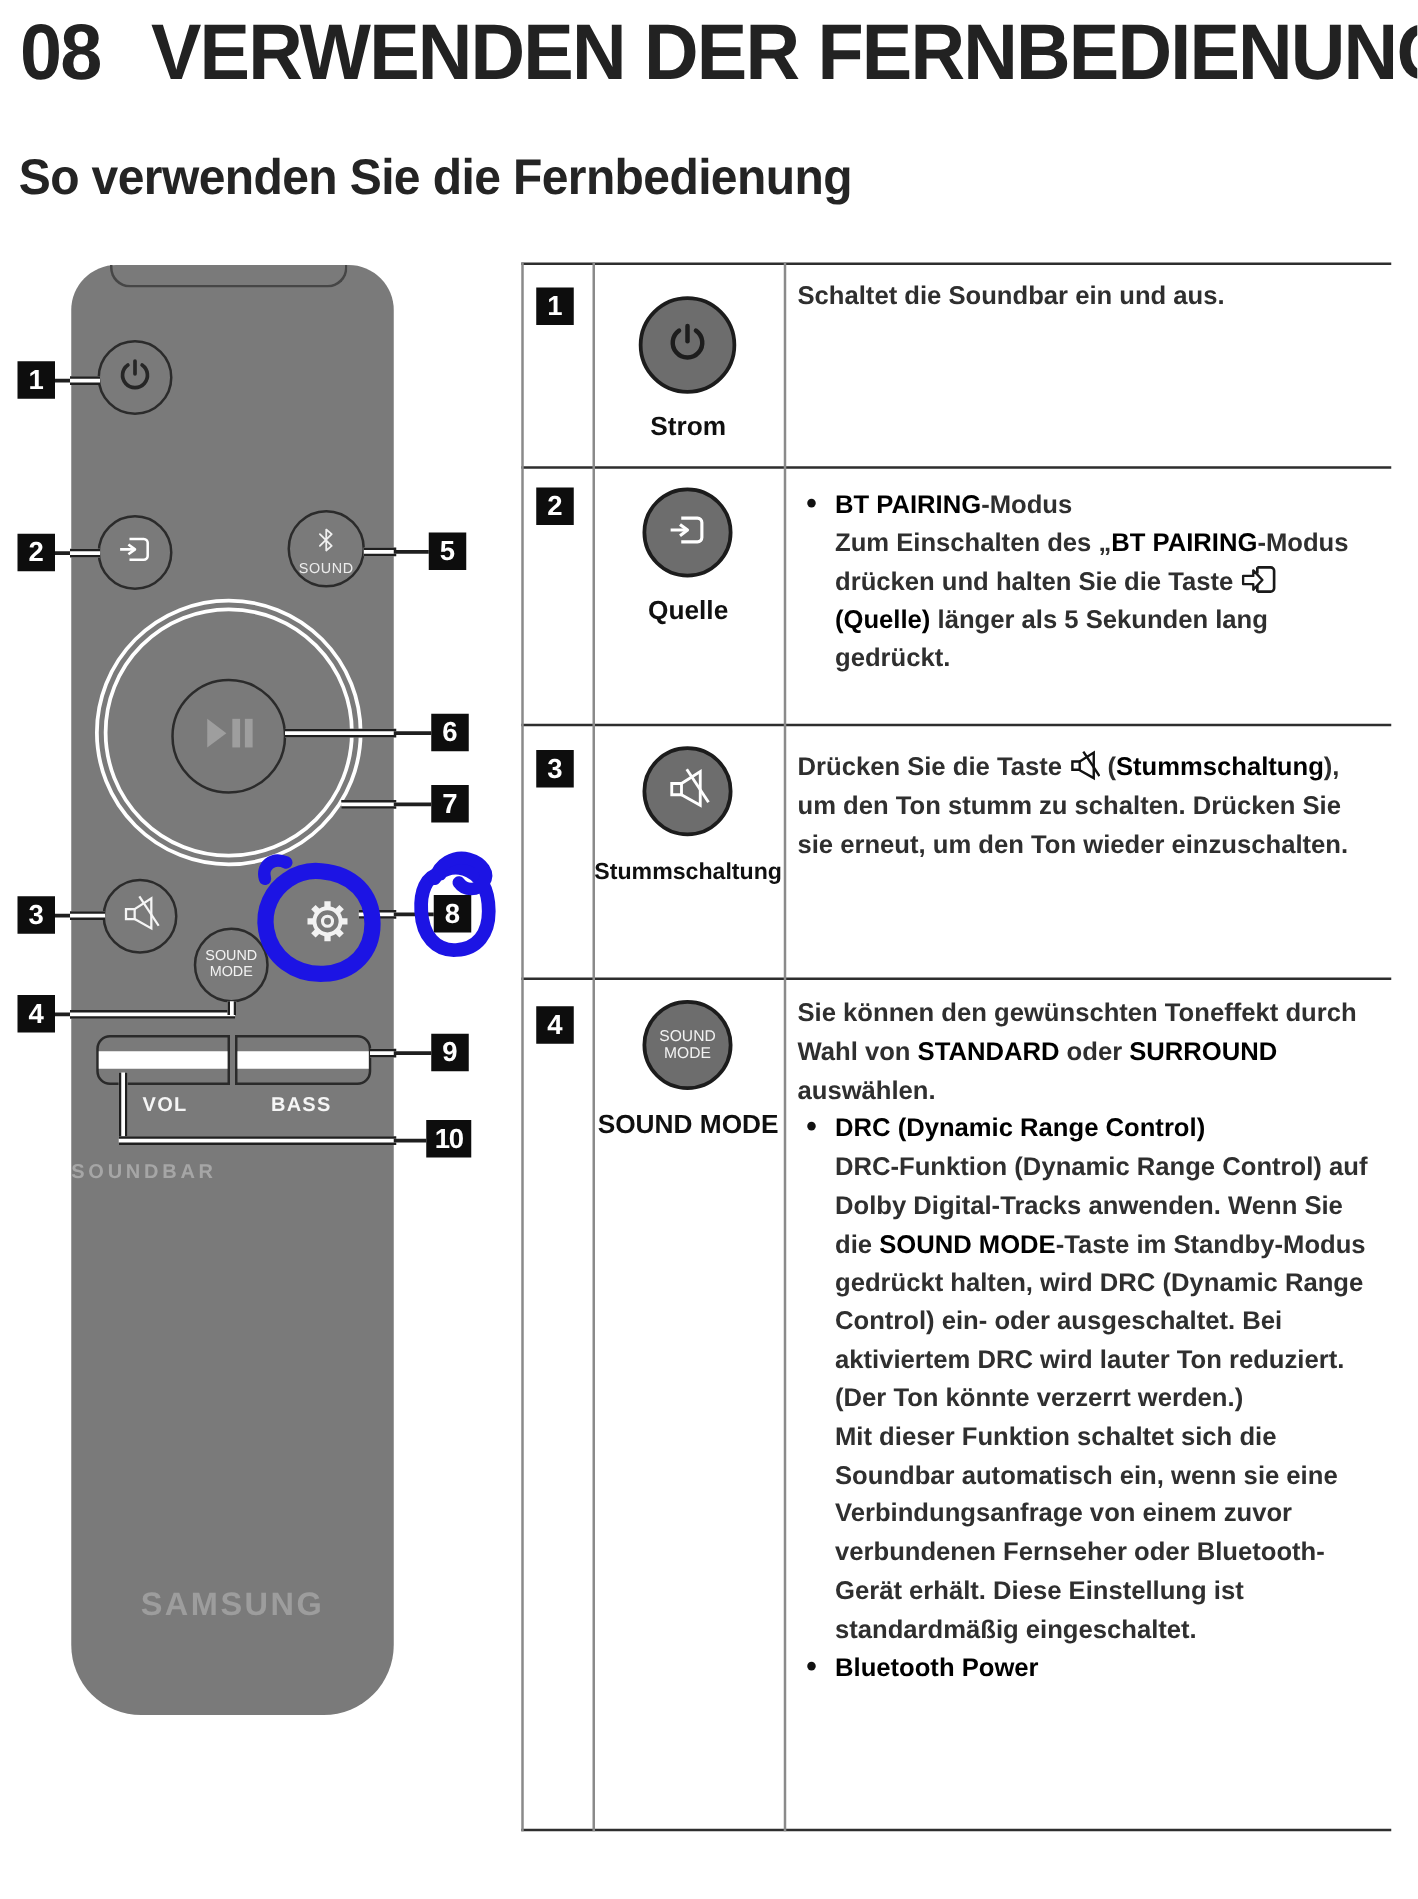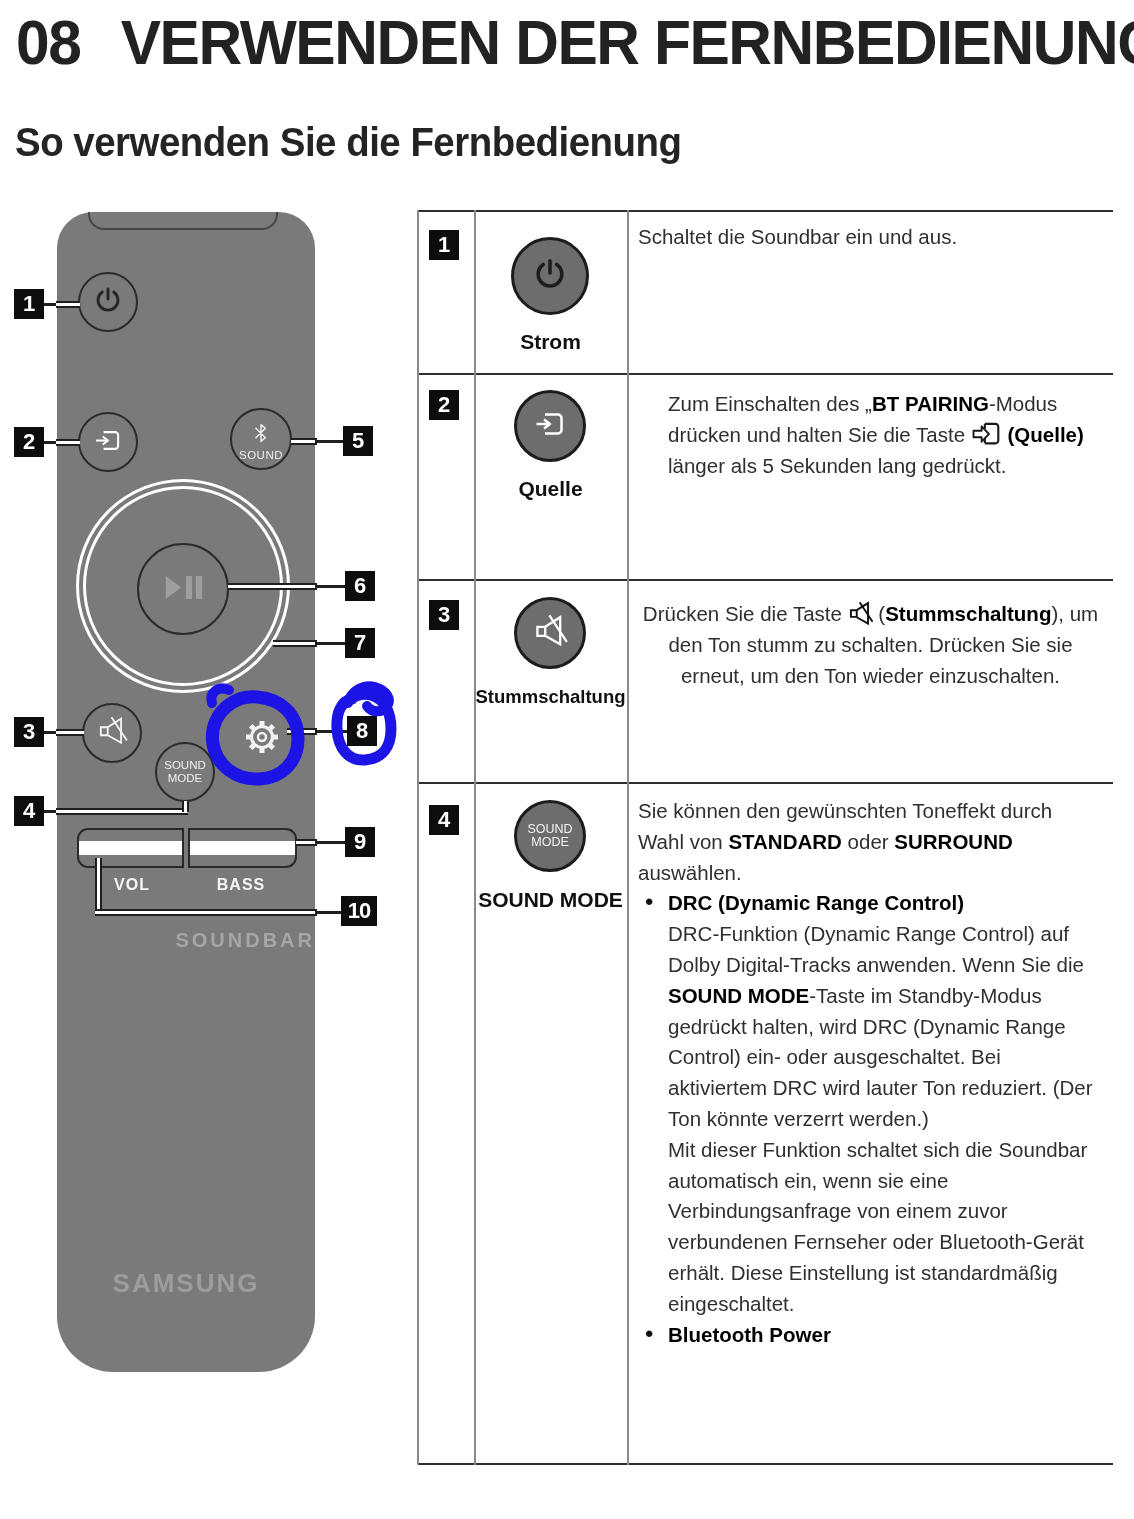--- a/index.html
+++ b/index.html
@@ -23,21 +23,21 @@
           justify-content:center; }
   .pair-label { font-size:11.5px; color:#ececec; letter-spacing:.5px; line-height:11px; }
   .sm-line { font-size:11.5px; line-height:13px; color:#f2f2f2; text-align:center; }
   .wheel { left:76px; top:479px; width:214px; height:214px; border:3px solid #fff; border-radius:50%; }
   .wheel-inner { position:absolute; left:4px; top:4px; right:4px; bottom:4px;
                  border:3px solid #fff; border-radius:50%; }
   .rocker { top:828px; height:40px; border:2.5px solid #2a2a2a; background:#7a7a7a; }
   .rocker .band { position:absolute; left:0; right:0; top:11px; height:14px; background:#fff; }
   .rlabel { top:876px; width:80px; text-align:center; font-size:16px; font-weight:bold;
             color:#f5f5f5; letter-spacing:1px; }
-  .soundbar-label { left:57px; top:929px; width:258px; text-align:right; font-size:20px;
+  .soundbar-label { left:57px; top:929px; width:258px; text-align:left; font-size:16px;
                     font-weight:bold; color:#a6a6a6; letter-spacing:3px; }
   .brand { left:57px; top:1268px; width:258px; text-align:center; font-size:26px;
            font-weight:bold; color:#9d9d9d; letter-spacing:2px; }
 
   
   .badge { background:#0d0d0d; color:#fff; font-weight:bold; font-size:22px; width:30px; height:30px;
            display:flex; align-items:center; justify-content:center; }
   .lw  { height:7px; background:#fff; border-top:2px solid #1f1f1f; border-bottom:2px solid #1f1f1f; }
   .lb  { height:3px; background:#1f1f1f; }
   .lwv { width:7px;  background:#fff; border-left:2px solid #1f1f1f; border-right:2px solid #1f1f1f; }
@@ -46,21 +46,21 @@
   .tline-h { left:417px; width:696px; height:2px; background:#2e2e2e; }
   .tline-v { width:2px; background:#8a8a8a; top:210px; height:1255px; }
   .trow { left:417px; width:696px; }
   .tbadge { position:absolute; left:12px; }
   .tcircle { position:absolute; border:3px solid #1c1c1c; border-radius:50%; background:#6d6d6d;
              display:flex; flex-direction:column; align-items:center; justify-content:center; }
   .tlabel { position:absolute; left:52px; width:163px; text-align:center; font-weight:bold;
             font-size:21px; color:#101010; }
   .tlabel.small { font-size:18.5px; }
   .tdesc { position:absolute; left:221px; right:10px; font-size:20.5px; line-height:30.8px;
-           color:#2f2f2f; }
+           color:#2f2f2f;font-weight:bold; }
   .tdesc b { color:#000; }
   .para { position:relative; }
   .para.bullet, .para.cont { padding-left:30px; }
   .para.bullet::before { content:"\2022"; position:absolute; left:7px; top:-1px; font-size:24px; color:#111; }
   .para.dash { padding-left:76px; }
   .para.dash::before { content:"\2013"; position:absolute; left:46px; color:#2f2f2f; }
   .inline-icon svg { vertical-align:-5px; }
 </style>
 </head>
 <body>
@@ -224,38 +224,39 @@
           <div class="badge tbadge" style="top: 17px;">2</div>
           <div class="tcircle" style="width: 72px; height: 72px; left: 97px; top: 17px;">
             <span><svg width="34" height="28" viewBox="0 0 34 28">
                 <path d="M12 4.5h13a3.5 3.5 0 0 1 3.5 3.5v12a3.5 3.5 0 0 1-3.5 3.5H12" fill="none" stroke="#fff" stroke-width="2.5"></path>
                 <path d="M3.5 14h13" fill="none" stroke="#fff" stroke-width="2.5"></path>
                 <path d="M11 9.5l6 4.5-6 4.5" fill="none" stroke="#fff" stroke-width="2.5" stroke-linejoin="round"></path>
               </svg></span>
           </div>
           <div class="tlabel" style="top: 104px;">Quelle</div>
           <div class="tdesc" style="top: 16px;">
+            <div class="para bullet"><b>BT PAIRING</b><span>-Modus</span></div>
             <div class="para cont"><span>Zum Einschalten des „</span><b>BT PAIRING</b><span>-Modus drücken und halten Sie die Taste </span><span class="inline-icon"><svg width="31" height="26" viewBox="0 0 38 32">
                   <path d="M17 3.5h13a3.5 3.5 0 0 1 3.5 3.5v17a3.5 3.5 0 0 1-3.5 3.5H17" fill="#fff" stroke="#1a1a1a" stroke-width="2.6"></path>
                   <path d="M17 3.5v6 M17 27.5v-6" fill="none" stroke="#1a1a1a" stroke-width="2.6"></path>
                   <path d="M3 12h10V6.5L22 16l-9 9.5V20H3z" fill="#fff" stroke="#1a1a1a" stroke-width="2.3" stroke-linejoin="round"></path>
                 </svg></span><span> </span><b>(Quelle)</b><span> länger als 5 Sekunden lang gedrückt.</span></div>
           </div>
         </div>
         <div class="abs trow" style="top: 579px; height: 203px;">
           <div class="badge tbadge" style="top: 21px;">3</div>
           <div class="tcircle" style="width: 72px; height: 72px; left: 97px; top: 18px;">
             <span><svg width="36" height="36" viewBox="0 0 30 30">
                 <path d="M4.5 11.5h6.5v7.5H4.5z" fill="none" stroke="#fff" stroke-width="1.9"></path>
                 <path d="M11 11.5 L23.5 3.5 V26 L11 19" fill="none" stroke="#fff" stroke-width="1.9"></path>
                 <path d="M14.5 2 L29 24" fill="none" stroke="#fff" stroke-width="1.9"></path>
               </svg></span>
           </div>
           <div class="tlabel small" style="top: 107px;">Stummschaltung</div>
-          <div class="tdesc" style="top: 20px; text-align: center;">
+          <div class="tdesc" style="top: 20px;">
             <div class="para "><span>Drücken Sie die Taste </span><span class="inline-icon"><svg width="25" height="25" viewBox="0 0 30 30">
                   <path d="M3.5 11h7v8h-7z" fill="none" stroke="#111" stroke-width="2.3"></path>
                   <path d="M10.5 11 L24 2.5 V27 L10.5 19.5" fill="none" stroke="#111" stroke-width="2.3"></path>
                   <path d="M14 1.5 L29.5 25" fill="none" stroke="#111" stroke-width="2.3"></path>
                 </svg></span><span> (</span><b>Stummschaltung</b><span>), um den Ton stumm zu schalten. Drücken Sie sie erneut, um den Ton wieder einzuschalten.</span></div>
           </div>
         </div>
         <div class="abs trow" style="top: 782px; height: 681px;">
           <div class="badge tbadge" style="top: 23px;">4</div>
           <div class="tcircle" style="width: 72px; height: 72px; left: 97px; top: 18px;">

